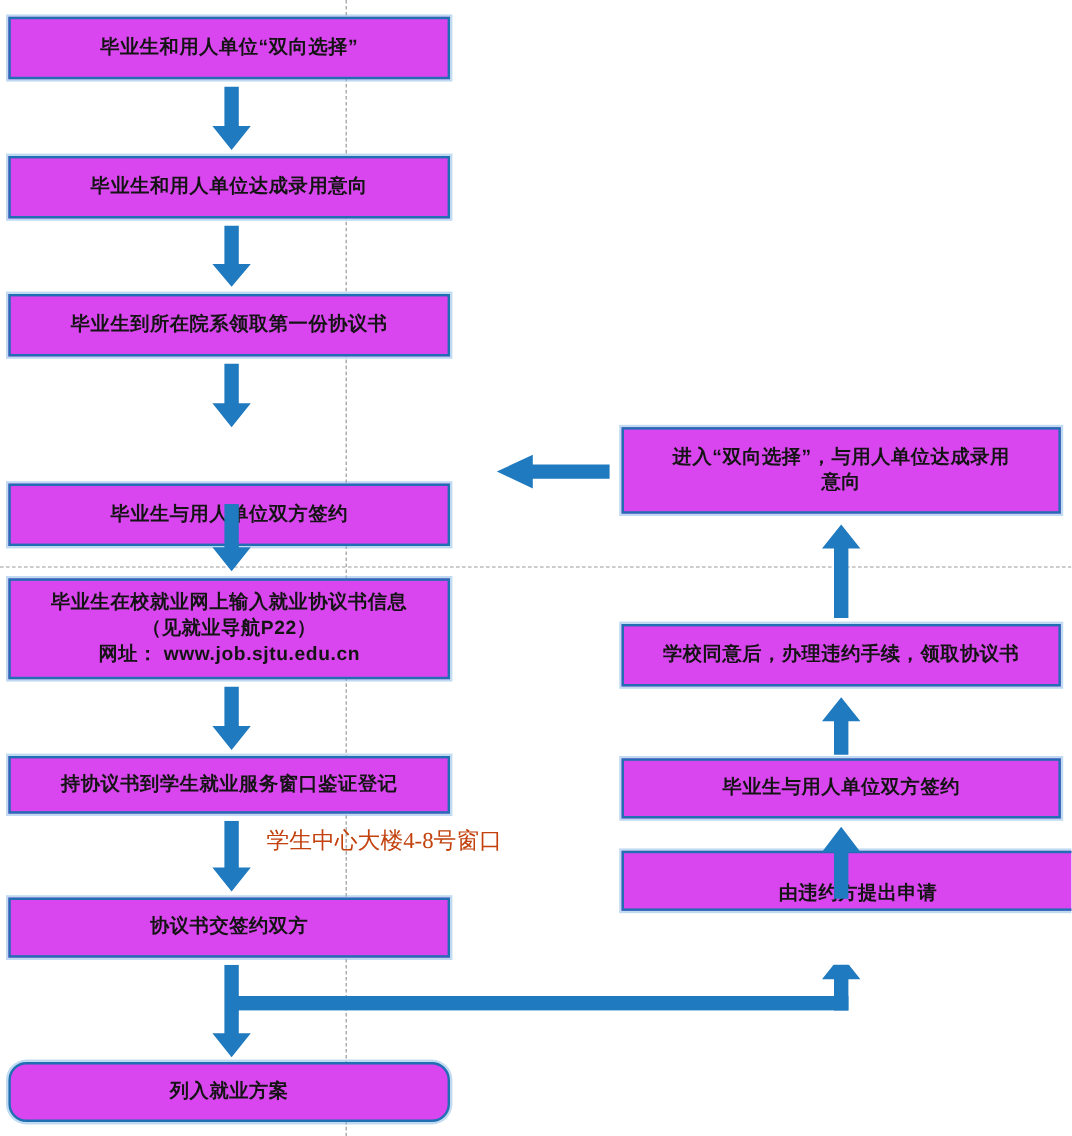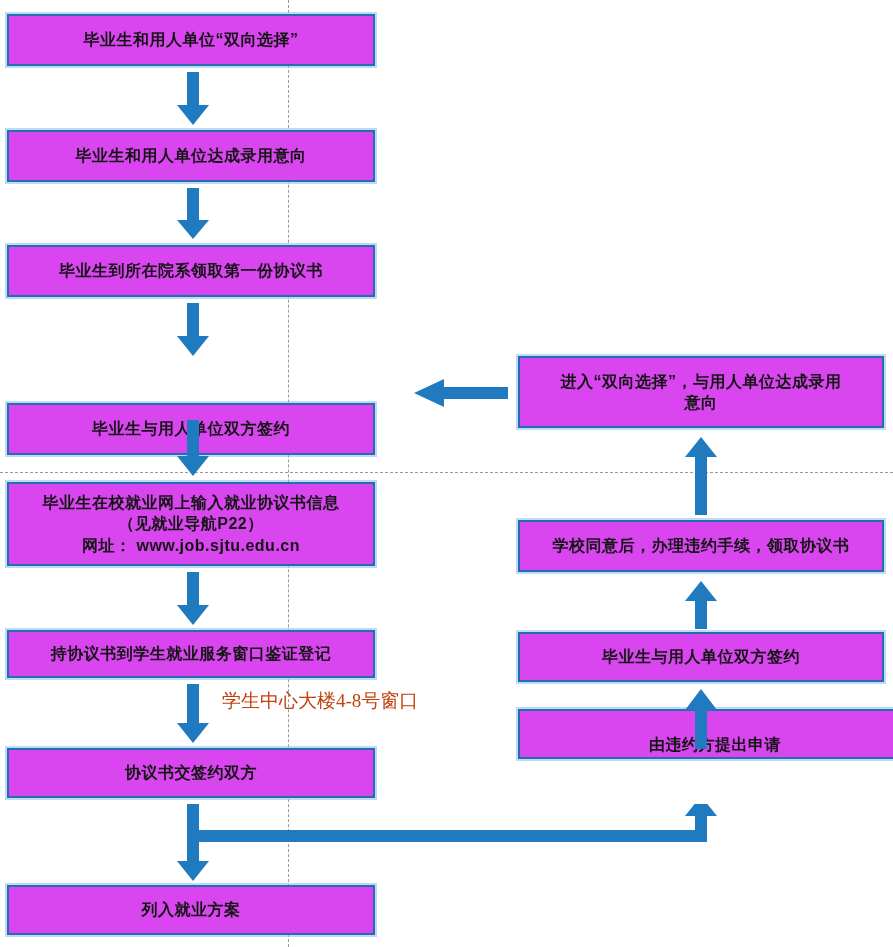--- a/index.html
+++ b/index.html
@@ -110,21 +110,21 @@
         <span class="ln">持协议书到学生就业服务窗口鉴证登记</span>
       </span>
   </div>
 
   <div class="box" style="left:7px;top:748px;width:368px;height:50px;">
     <span class="txt">
         <span class="ln">协议书交签约双方</span>
       </span>
   </div>
 
-  <div class="box" style="left:7px;top:885px;width:368px;height:50px;">
+  <div class="box" style="left:7px;top:885px;width:368px;height:50px;border-radius:15px;">
     <span class="txt">
         <span class="ln">列入就业方案</span>
       </span>
   </div>
 
   <div class="box" style="left:518px;top:356px;width:366px;height:72px;">
     <span class="txt">
       <span class="ln">进入“双向选择”，与用人单位达成录用</span>
       <span class="ln">意向</span>
     </span>

